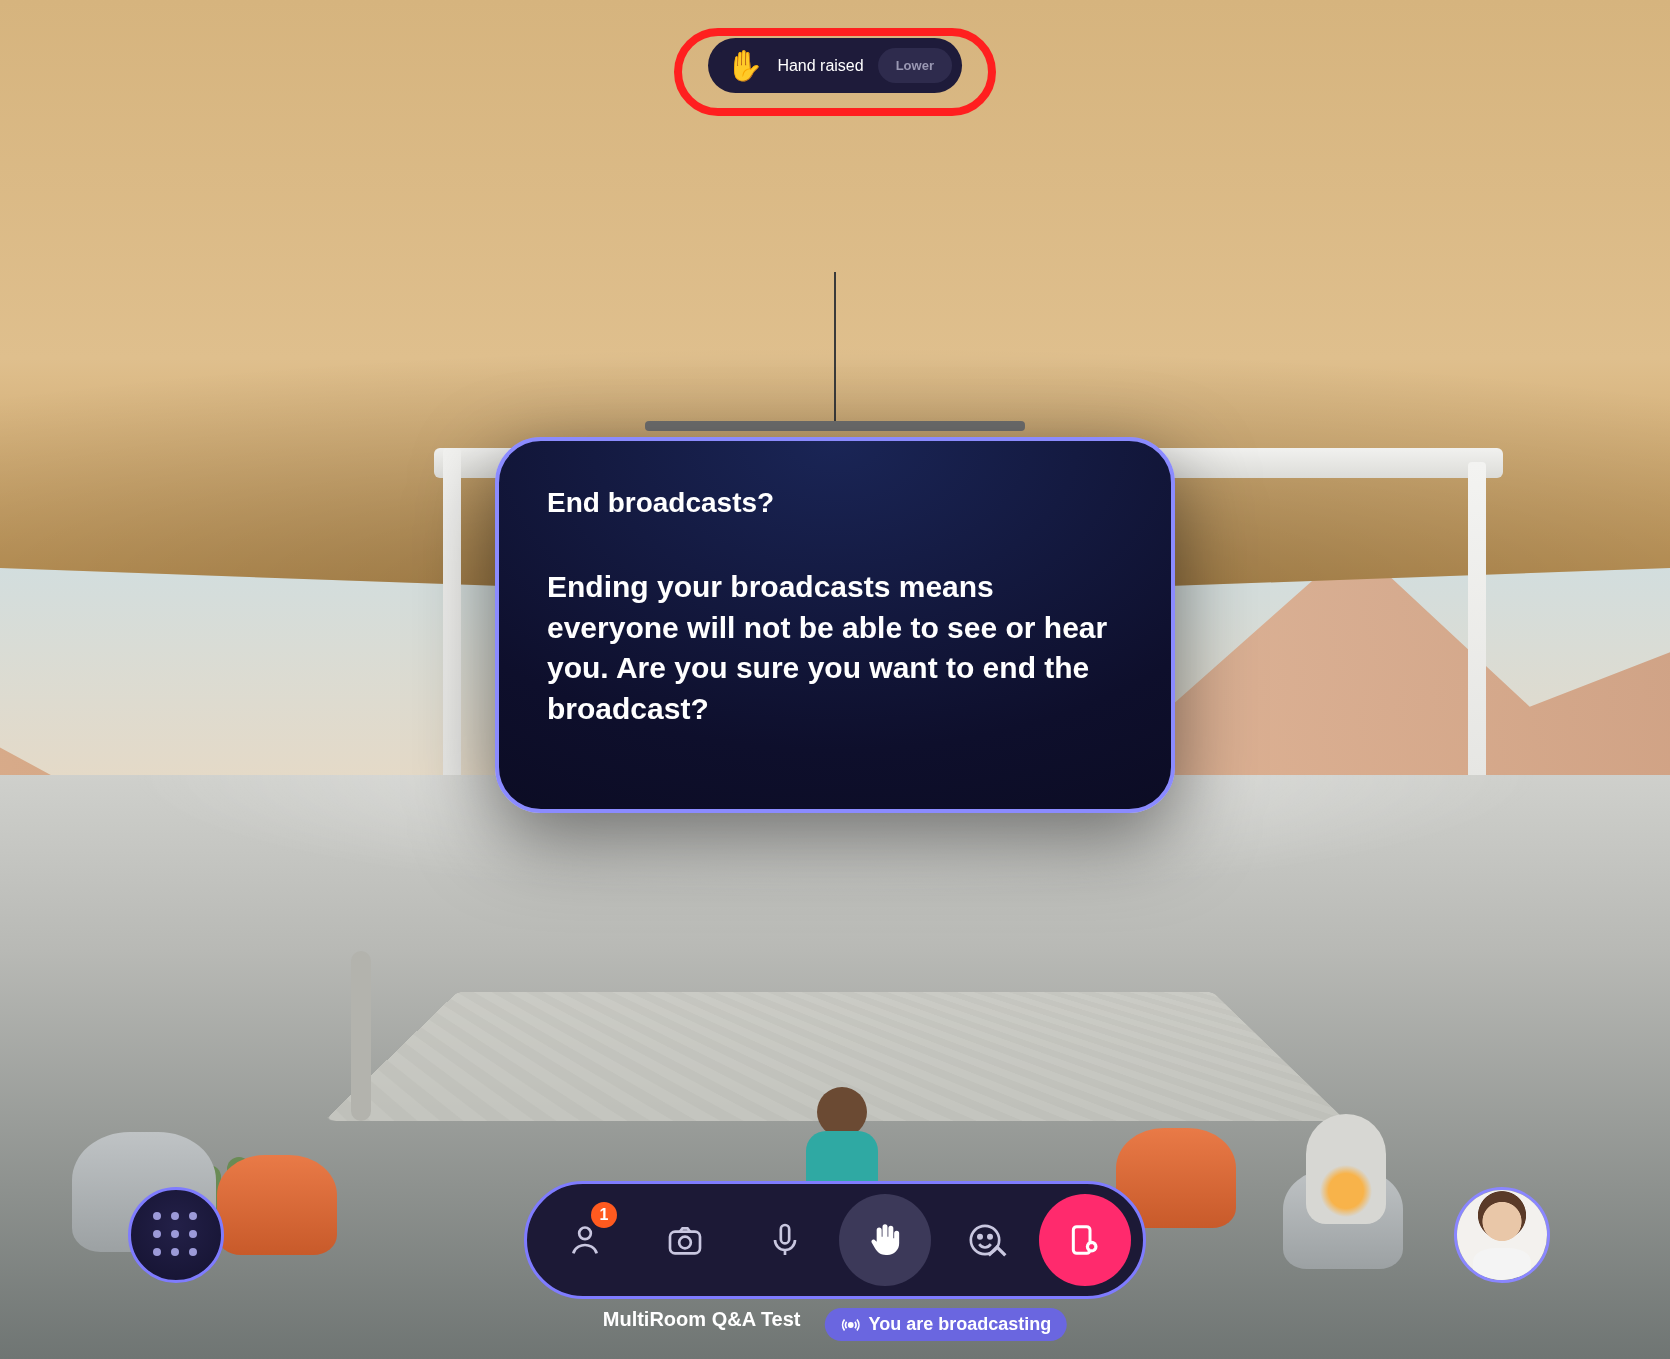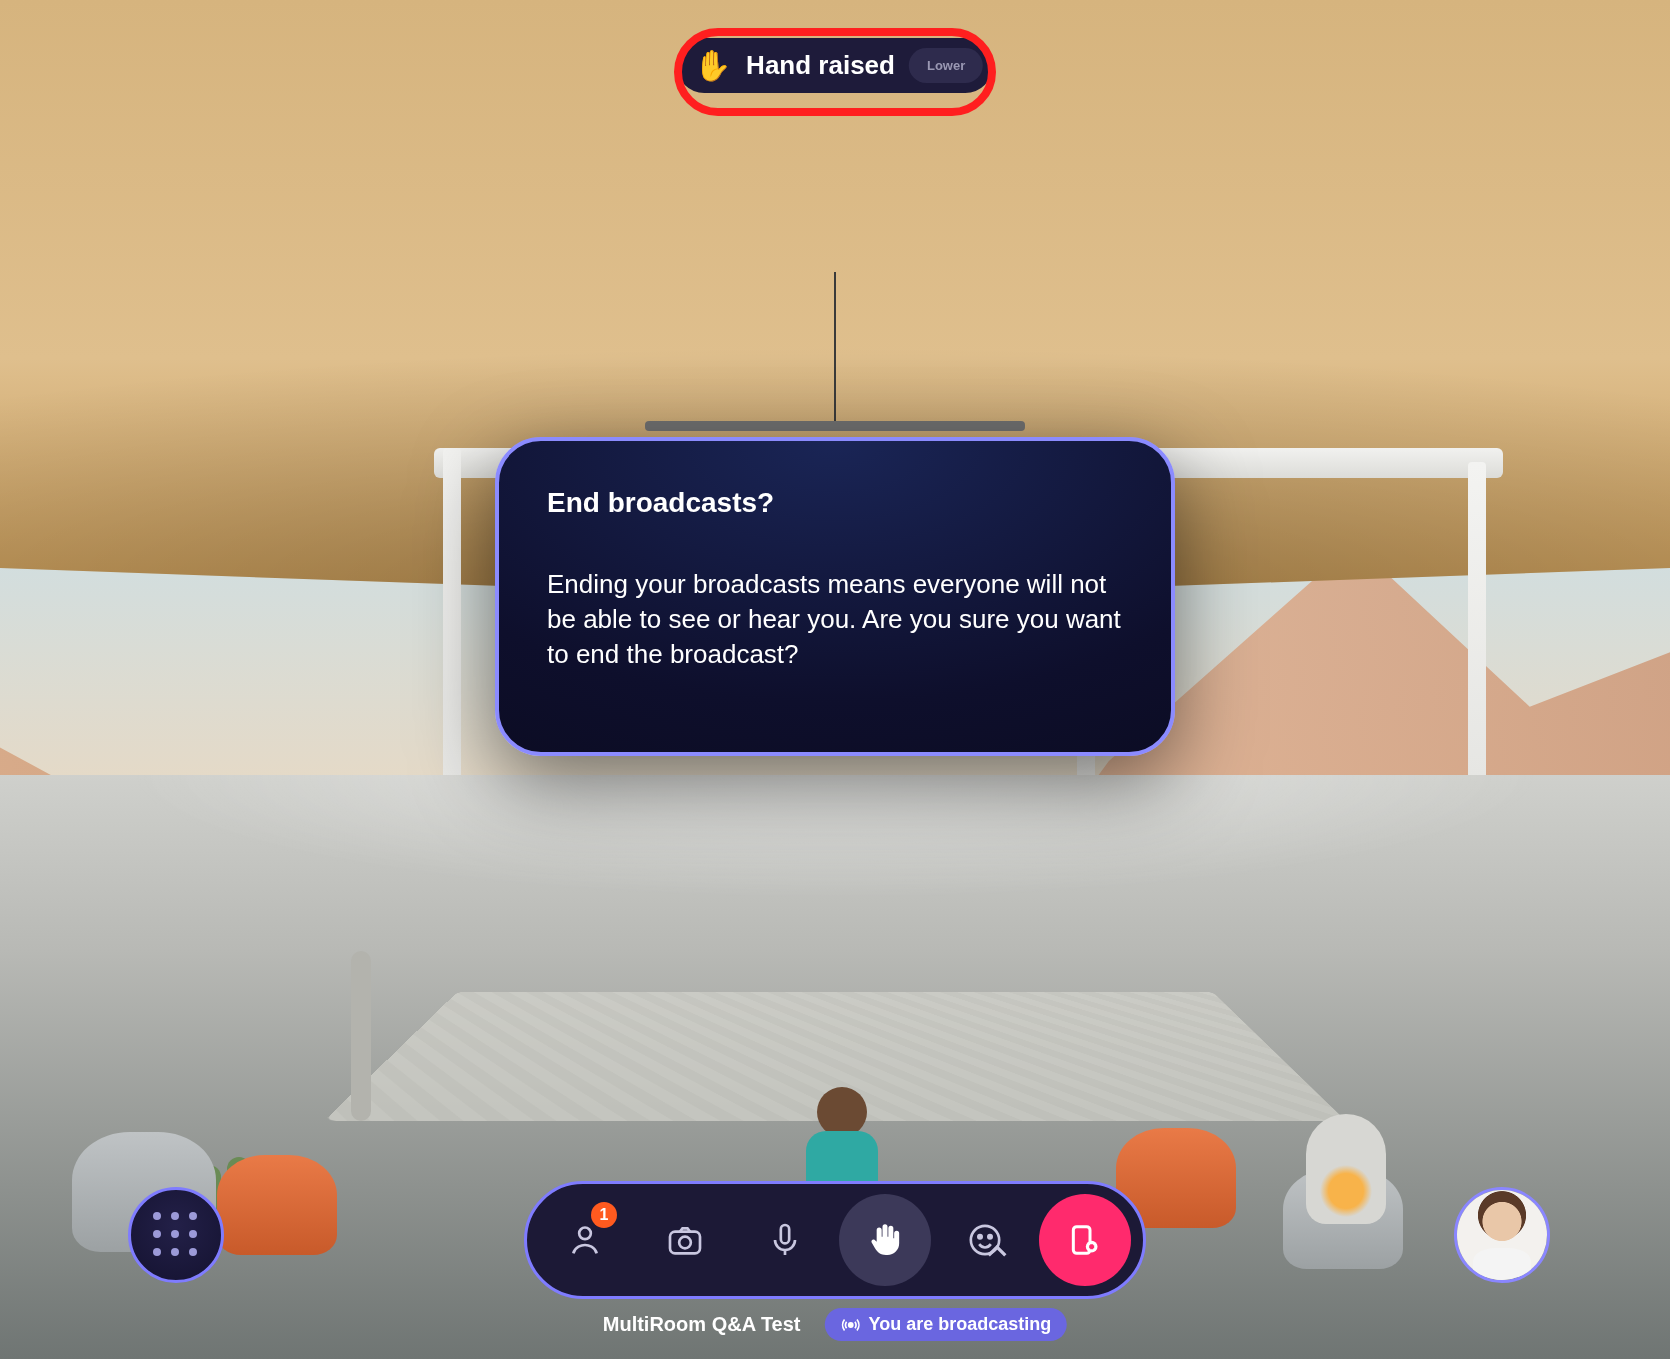--- a/index.html
+++ b/index.html
@@ -126,21 +126,21 @@
     position: absolute; top: 38px; left: 50%; transform: translateX(-50%);
     display: flex; align-items: center;
     background: #1e1b3a;
     border-radius: 40px;
     padding: 10px 10px 10px 18px;
     gap: 14px;
     color: #fff;
     z-index: 20;
   }
   .hand-pill .emoji { font-size: 30px; }
-  .hand-pill .label { font-size: 26px; font-weight: 700; }
+  .hand-pill .label { font-size: 16px; font-weight: 400; }
   .hand-pill .lower-btn {
     background: #2e2b4d;
     color: #9a98b3;
     border: none;
     border-radius: 26px;
     padding: 10px 18px;
     font-size: 13px;
     font-weight: 600;
     cursor: pointer;
   }
@@ -154,21 +154,21 @@
     width: 680px;
     background: radial-gradient(120% 140% at 50% 0%, #1a2556 0%, #0e0f2c 60%, #0a0a1e 100%);
     border: 4px solid #8b8bff;
     border-radius: 46px;
     padding: 46px 48px 26px;
     color: #fff;
     z-index: 30;
     box-shadow: 0 25px 80px rgba(0,0,0,0.5);
   }
   .modal h2 { font-size: 28px; font-weight: 700; margin-bottom: 34px; }
-  .modal p { font-size: 26px; font-weight: 400; line-height: 1.35; margin-bottom: 54px; margin-top: 48px; }
+  .modal p { font-size: 30px; font-weight: 700; line-height: 1.35; margin-bottom: 54px; margin-top: 48px; }
   .modal .buttons { display: flex; gap: 16px; }
   .modal .btn {
     flex: 1;
     height: 80px;
     border-radius: 22px;
     font-size: 26px;
     font-weight: 700;
     border: none;
     cursor: pointer;
   }
@@ -219,21 +219,21 @@
     font-size: 16px; font-weight: 700;
     display: flex; align-items: center; justify-content: center;
   }
   .chevron-tiny {
     position: absolute; bottom: 14px; right: 14px;
     width: 14px; height: 14px;
     color: #c9c7e0;
   }
   .status-line {
     position: absolute; bottom: 18px; left: 50%; transform: translateX(-50%);
-    display: flex; align-items: center; gap: 24px;
+    display: flex; gap: 24px;
     z-index: 25;
     color: #fff;
   }
   .status-line .room-name { font-size: 20px; font-weight: 600; }
   .broadcast-pill {
     background: #6a66e0;
     color: #fff;
     border-radius: 20px;
     padding: 6px 16px;
     display: flex; align-items: center; gap: 8px;

